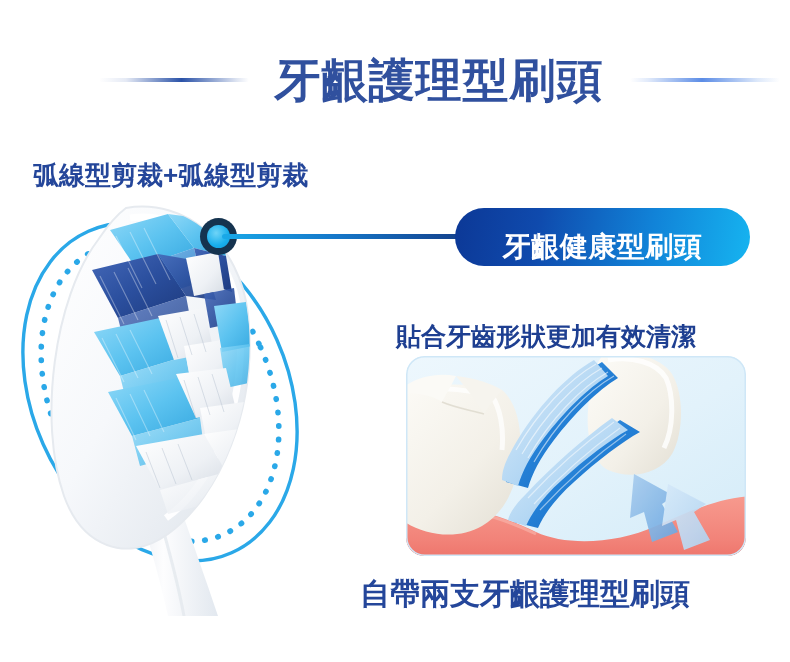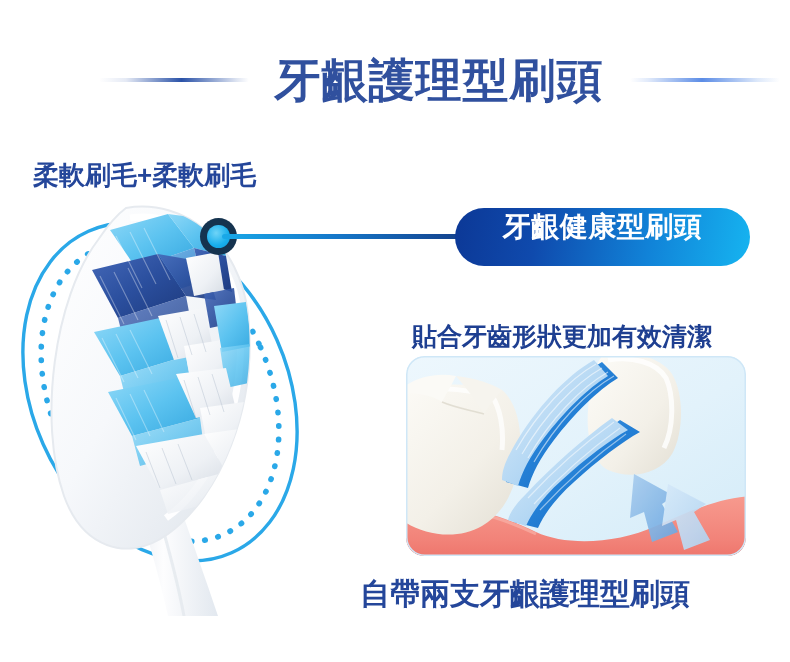--- a/index.html
+++ b/index.html
@@ -47,27 +47,27 @@
     display:flex; align-items:center; justify-content:center;
   }
   .hot-dot .inner{
     width:23px; height:23px; border-radius:50%;
     background:radial-gradient(circle at 40% 35%,#6fd4f7 0%,#18aeec 60%,#0e9ada 100%);
   }
   .badge{
     position:absolute; left:455px; top:208px; width:295px; height:58px;
     border-radius:29px;
     background:linear-gradient(100deg,#0c3896 0%,#0f4aad 28%,#1183d8 66%,#16b4f0 100%);
-    display:flex; align-items:flex-start; justify-content:center;
+    display:flex; align-items:flex-end; justify-content:center;
   }
   .badge-text{ color:#ffffff; font-size:28px; font-weight:bold; letter-spacing:.5px; white-space:nowrap; }
 
   
   .right-caption{
-    position:absolute; left:412px; top:320px;
+    position:absolute; left:396px; top:320px;
     font-size:25px; font-weight:bold; color:#1e3f91; white-space:nowrap;
   }
 
   
   .bottom-caption{
     position:absolute; left:360px; top:574px;
     font-size:30px; font-weight:bold; color:#24469a; white-space:nowrap;
   }
 
   
@@ -82,21 +82,21 @@
 <body>
 
 <div class="stage">
 
   <div class="title-row">
     <span class="deco-line left"></span>
     <h1 class="main-title">牙齦護理型刷頭</h1>
     <span class="deco-line right"></span>
   </div>
 
-  <div class="left-caption">柔軟刷毛+柔軟刷毛</div>
+  <div class="left-caption">弧線型剪裁+弧線型剪裁</div>
 
   <div class="brush-art">
     <svg width="390" height="420" viewBox="0 0 390 420" xmlns="http://www.w3.org/2000/svg">
       <defs>
         <linearGradient id="headWhite" x1="0" y1="0" x2="1" y2="1">
           <stop offset="0%" stop-color="#ffffff"></stop>
           <stop offset="45%" stop-color="#f6f8fb"></stop>
           <stop offset="100%" stop-color="#dde3ea"></stop>
         </linearGradient>
         <linearGradient id="handleWhite" x1="0" y1="0" x2="1" y2="0">

